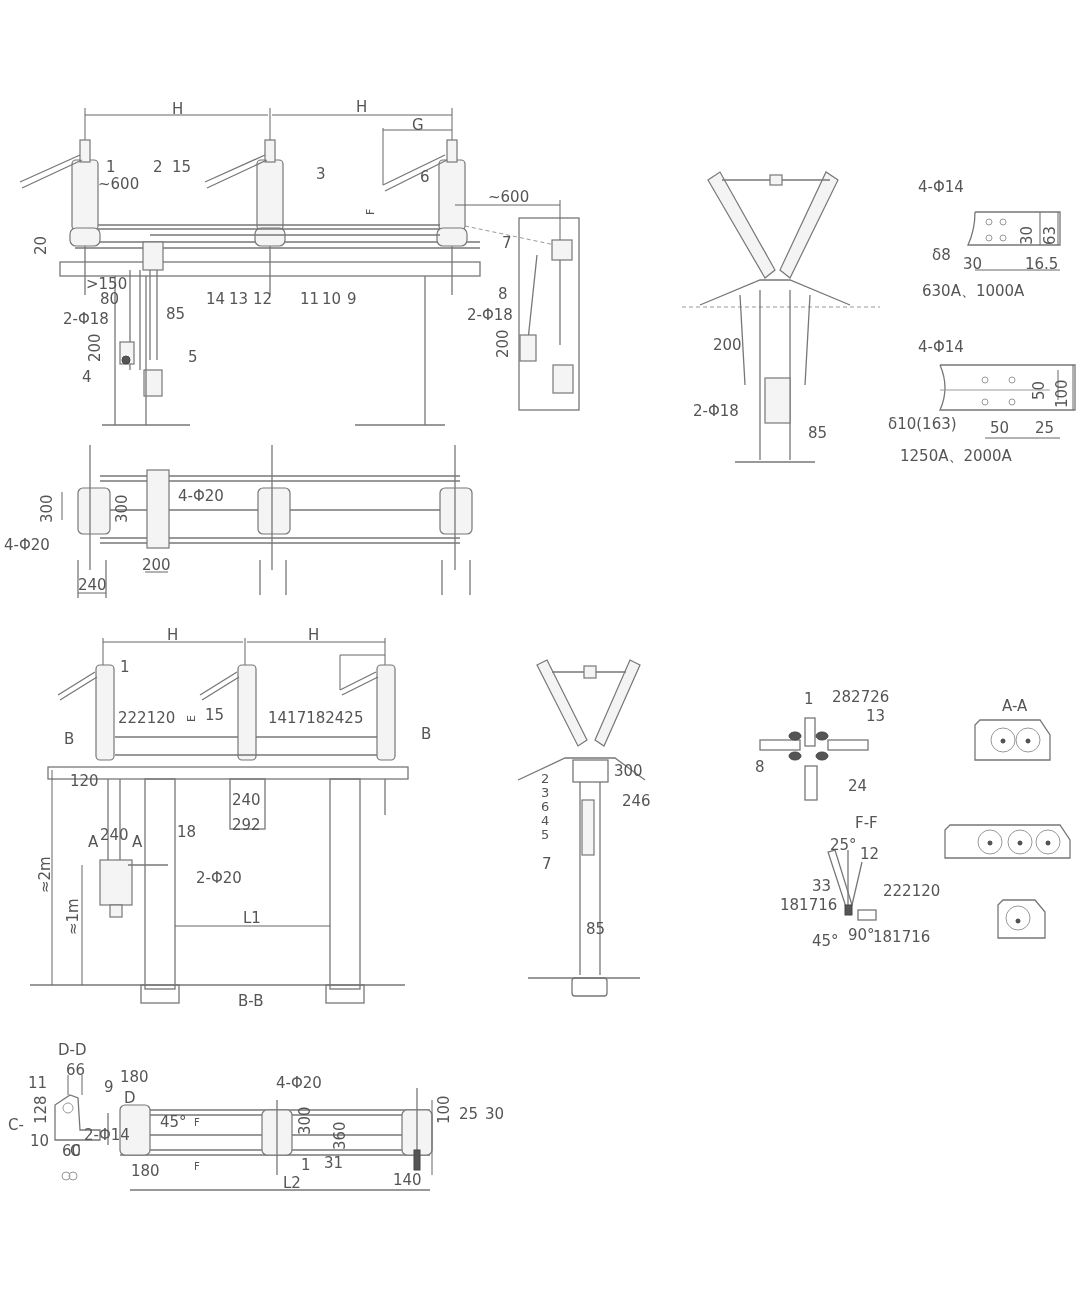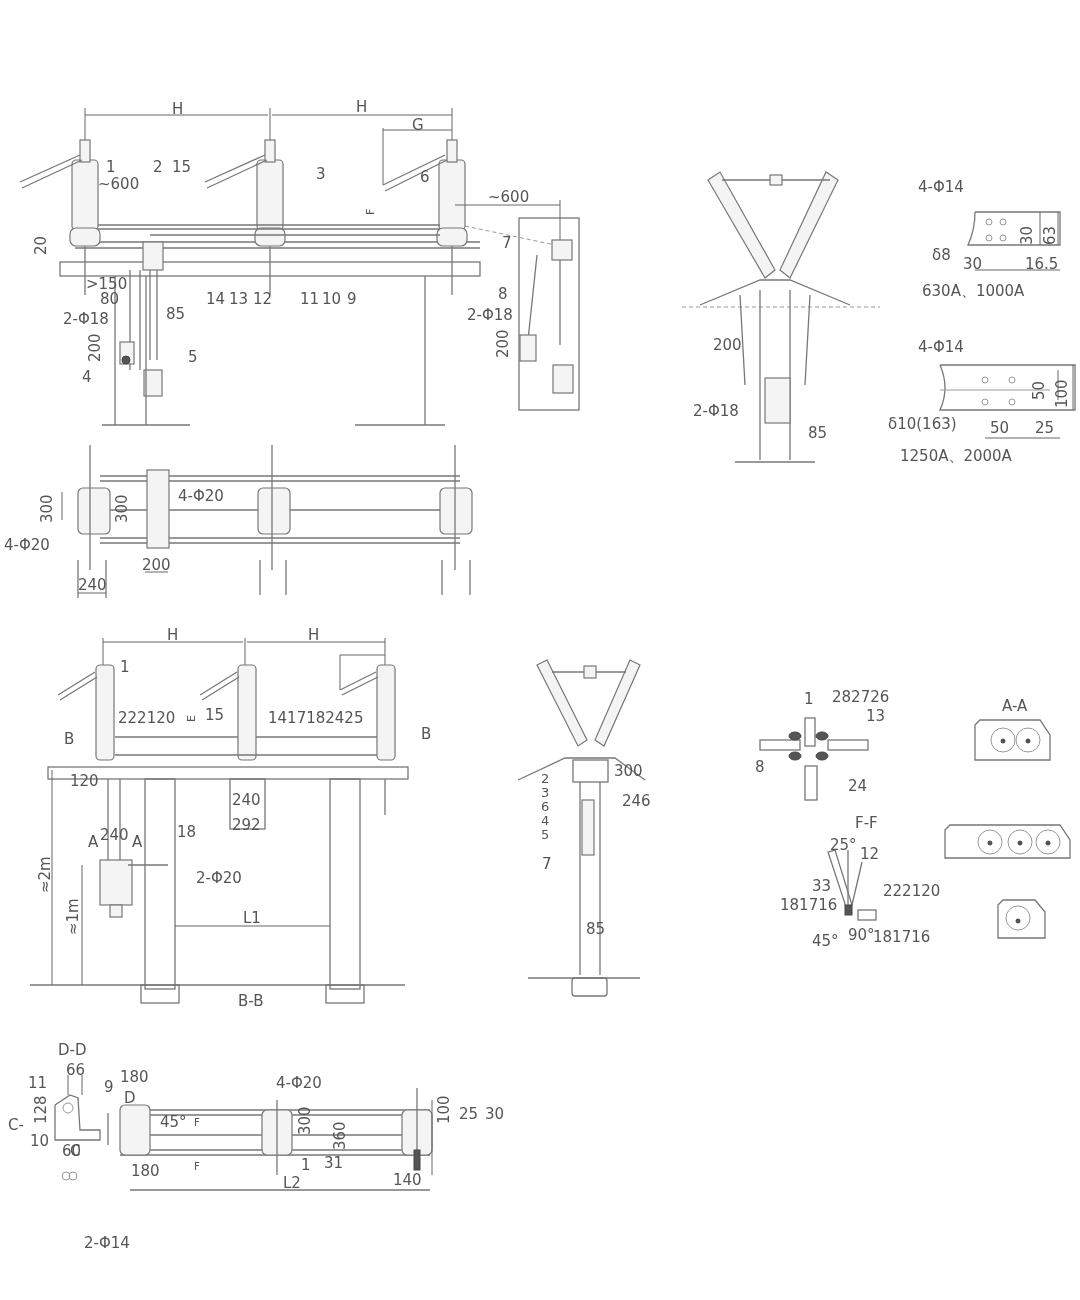--- a/index.html
+++ b/index.html
@@ -367,21 +367,21 @@
 <span class="lbl" style="left:30px;top:1134px">10</span>
 <span class="lbl" style="left:70px;top:1144px">C</span>
 <span class="lbl" style="left:104px;top:1080px">9</span>
 <span class="lbl" style="left:120px;top:1070px">180</span>
 <span class="lbl" style="left:124px;top:1091px">D</span>
 <span class="lbl" style="left:160px;top:1115px">45°</span>
 <span class="lbl" style="left:194px;top:1118px;font-size:10px">F</span>
 <span class="lbl" style="left:194px;top:1162px;font-size:10px">F</span>
 <span class="lbl" style="left:131px;top:1164px">180</span>
 <span class="lbl" style="left:62px;top:1144px">60</span>
-<span class="lbl" style="left:84px;top:1236px">2-Φ14</span>
+<span class="lbl" style="left:84px;top:1128px">2-Φ14</span>
 <span class="lbl" style="left:276px;top:1076px">4-Φ20</span>
 <span class="lbl vert" style="left:298px;top:1135px">300</span>
 <span class="lbl vert" style="left:333px;top:1150px">360</span>
 <span class="lbl" style="left:301px;top:1158px">1</span>
 <span class="lbl" style="left:324px;top:1156px">31</span>
 <span class="lbl" style="left:283px;top:1176px">L2</span>
 <span class="lbl vert" style="left:437px;top:1124px">100</span>
 <span class="lbl" style="left:459px;top:1107px">25</span>
 <span class="lbl" style="left:485px;top:1107px">30</span>
 <span class="lbl" style="left:393px;top:1173px">140</span>

